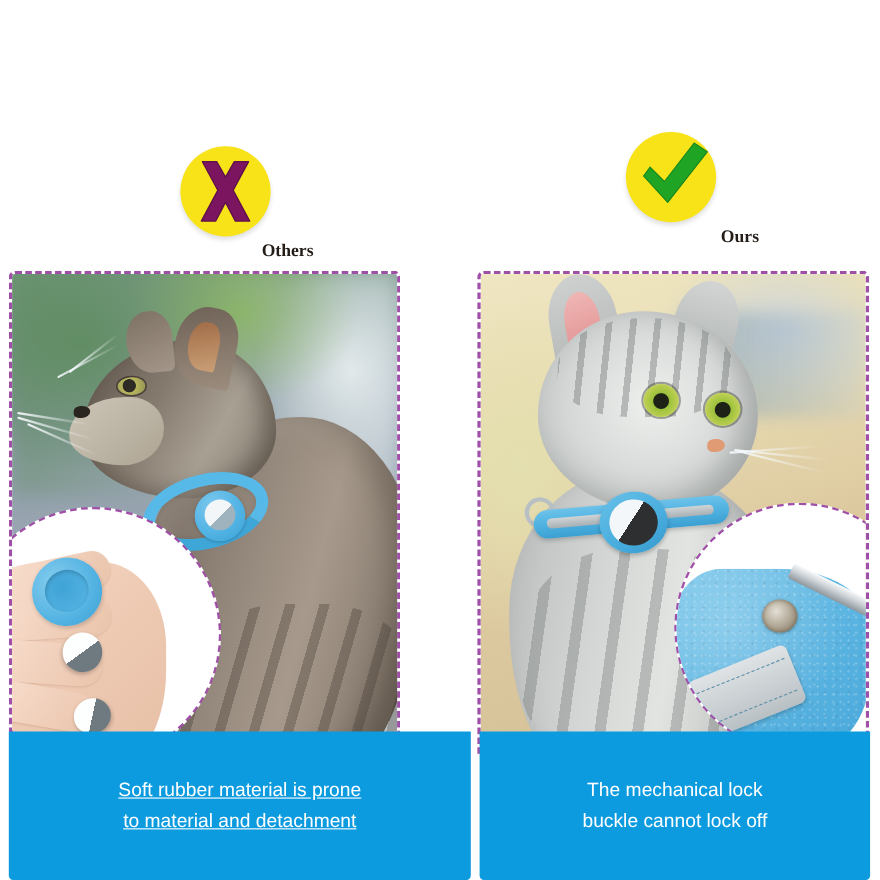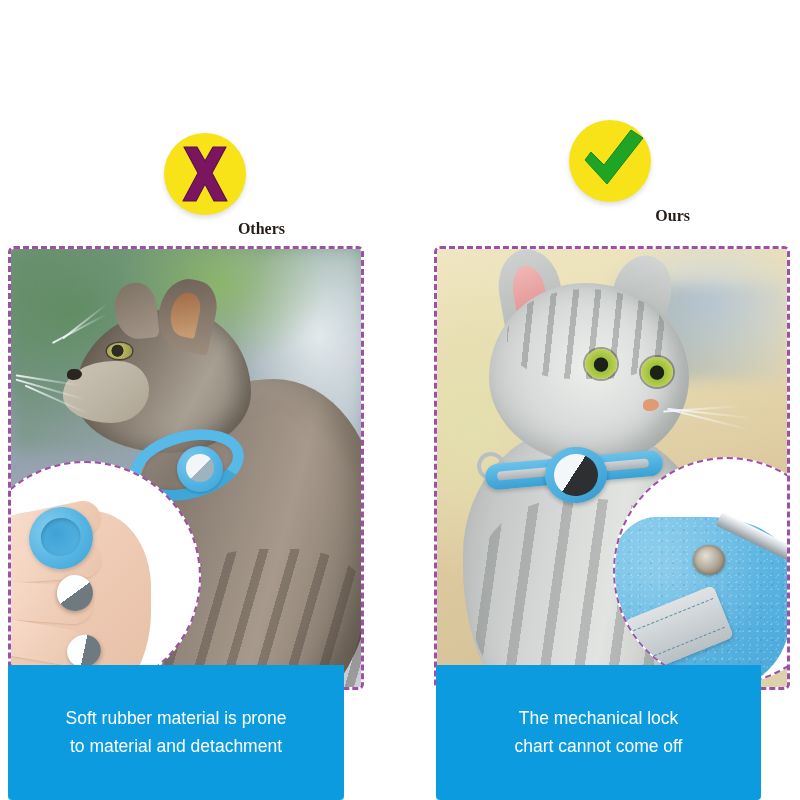--- a/index.html
+++ b/index.html
@@ -470,22 +470,22 @@
     display: flex;
     align-items: center;
     justify-content: center;
     text-align: center;
     font-size: 17.5px;
     line-height: 1.55;
     font-family: "Liberation Sans", sans-serif;
     box-sizing: border-box;
     padding: 0 14px;
   }
-  .caption.left  { left: 8px;   width: 336px; border-radius: 0 0 4px 4px; }
-  .caption.right { left: 436px; width: 325px; border-radius: 0 0 4px 4px; }
+  .caption.left  { left: 8px;   width: 420px; border-radius: 0 0 4px 4px; text-decoration: underline; }
+  .caption.right { left: 436px; width: 355px; border-radius: 0 0 4px 4px; }
   .caption span { display: block; }
 </style>
 </head>
 <body>
 
 <div class="page">
 
 
   <div class="badge-wrap left">
     <div class="badge-circle">
@@ -576,17 +576,17 @@
         <div class="reflect-strip"></div>
         <div class="rivet"></div>
         <div class="screwdriver"></div>
       </div>
     </div>
   </div>
 
   <div class="caption right">
     <div>
       <span>The mechanical lock</span>
-      <span>chart cannot come off</span>
+      <span>buckle cannot lock off</span>
     </div>
   </div>
 
 </div>
 
 </body></html>

